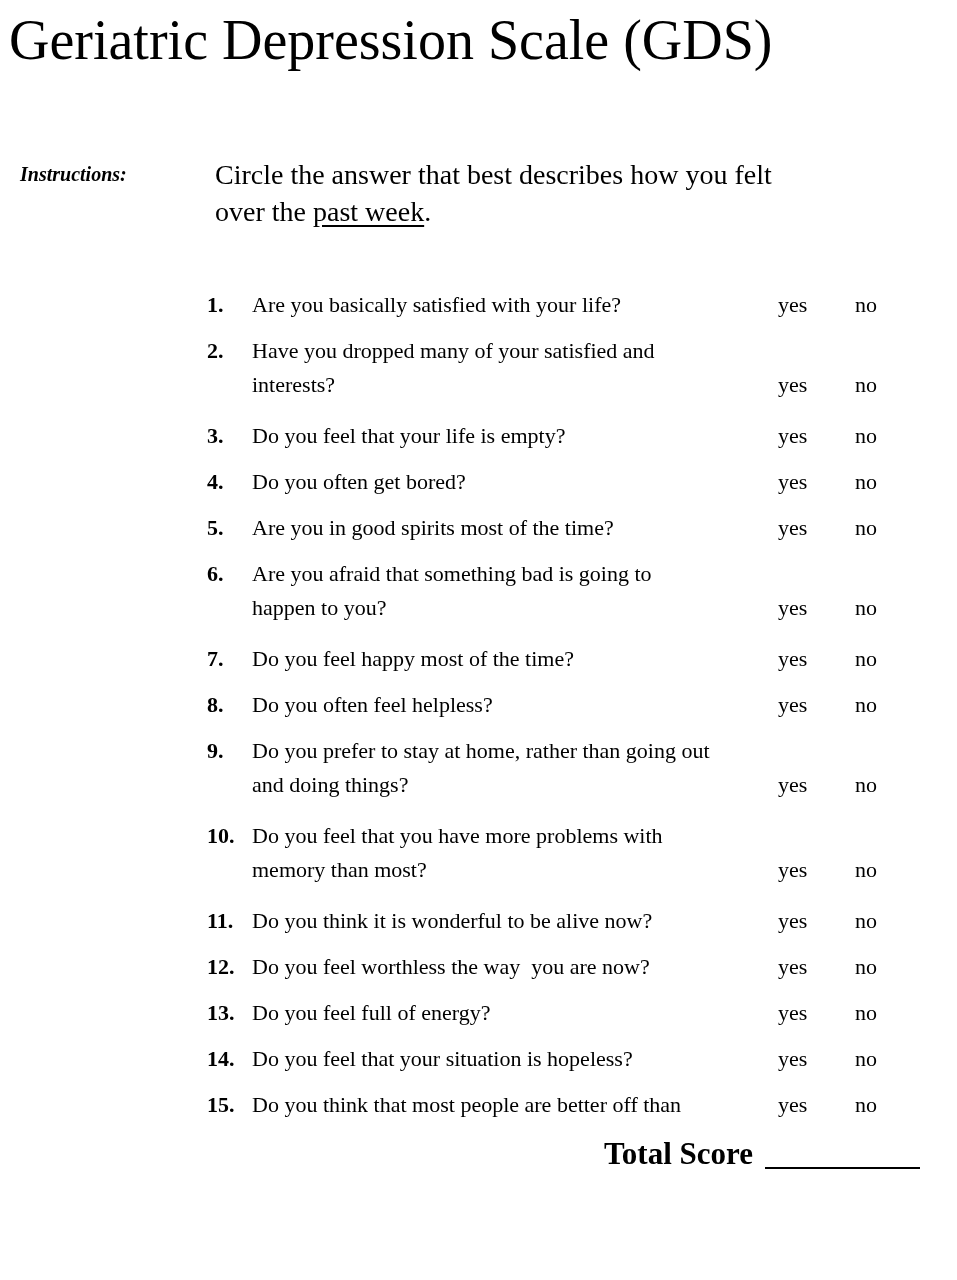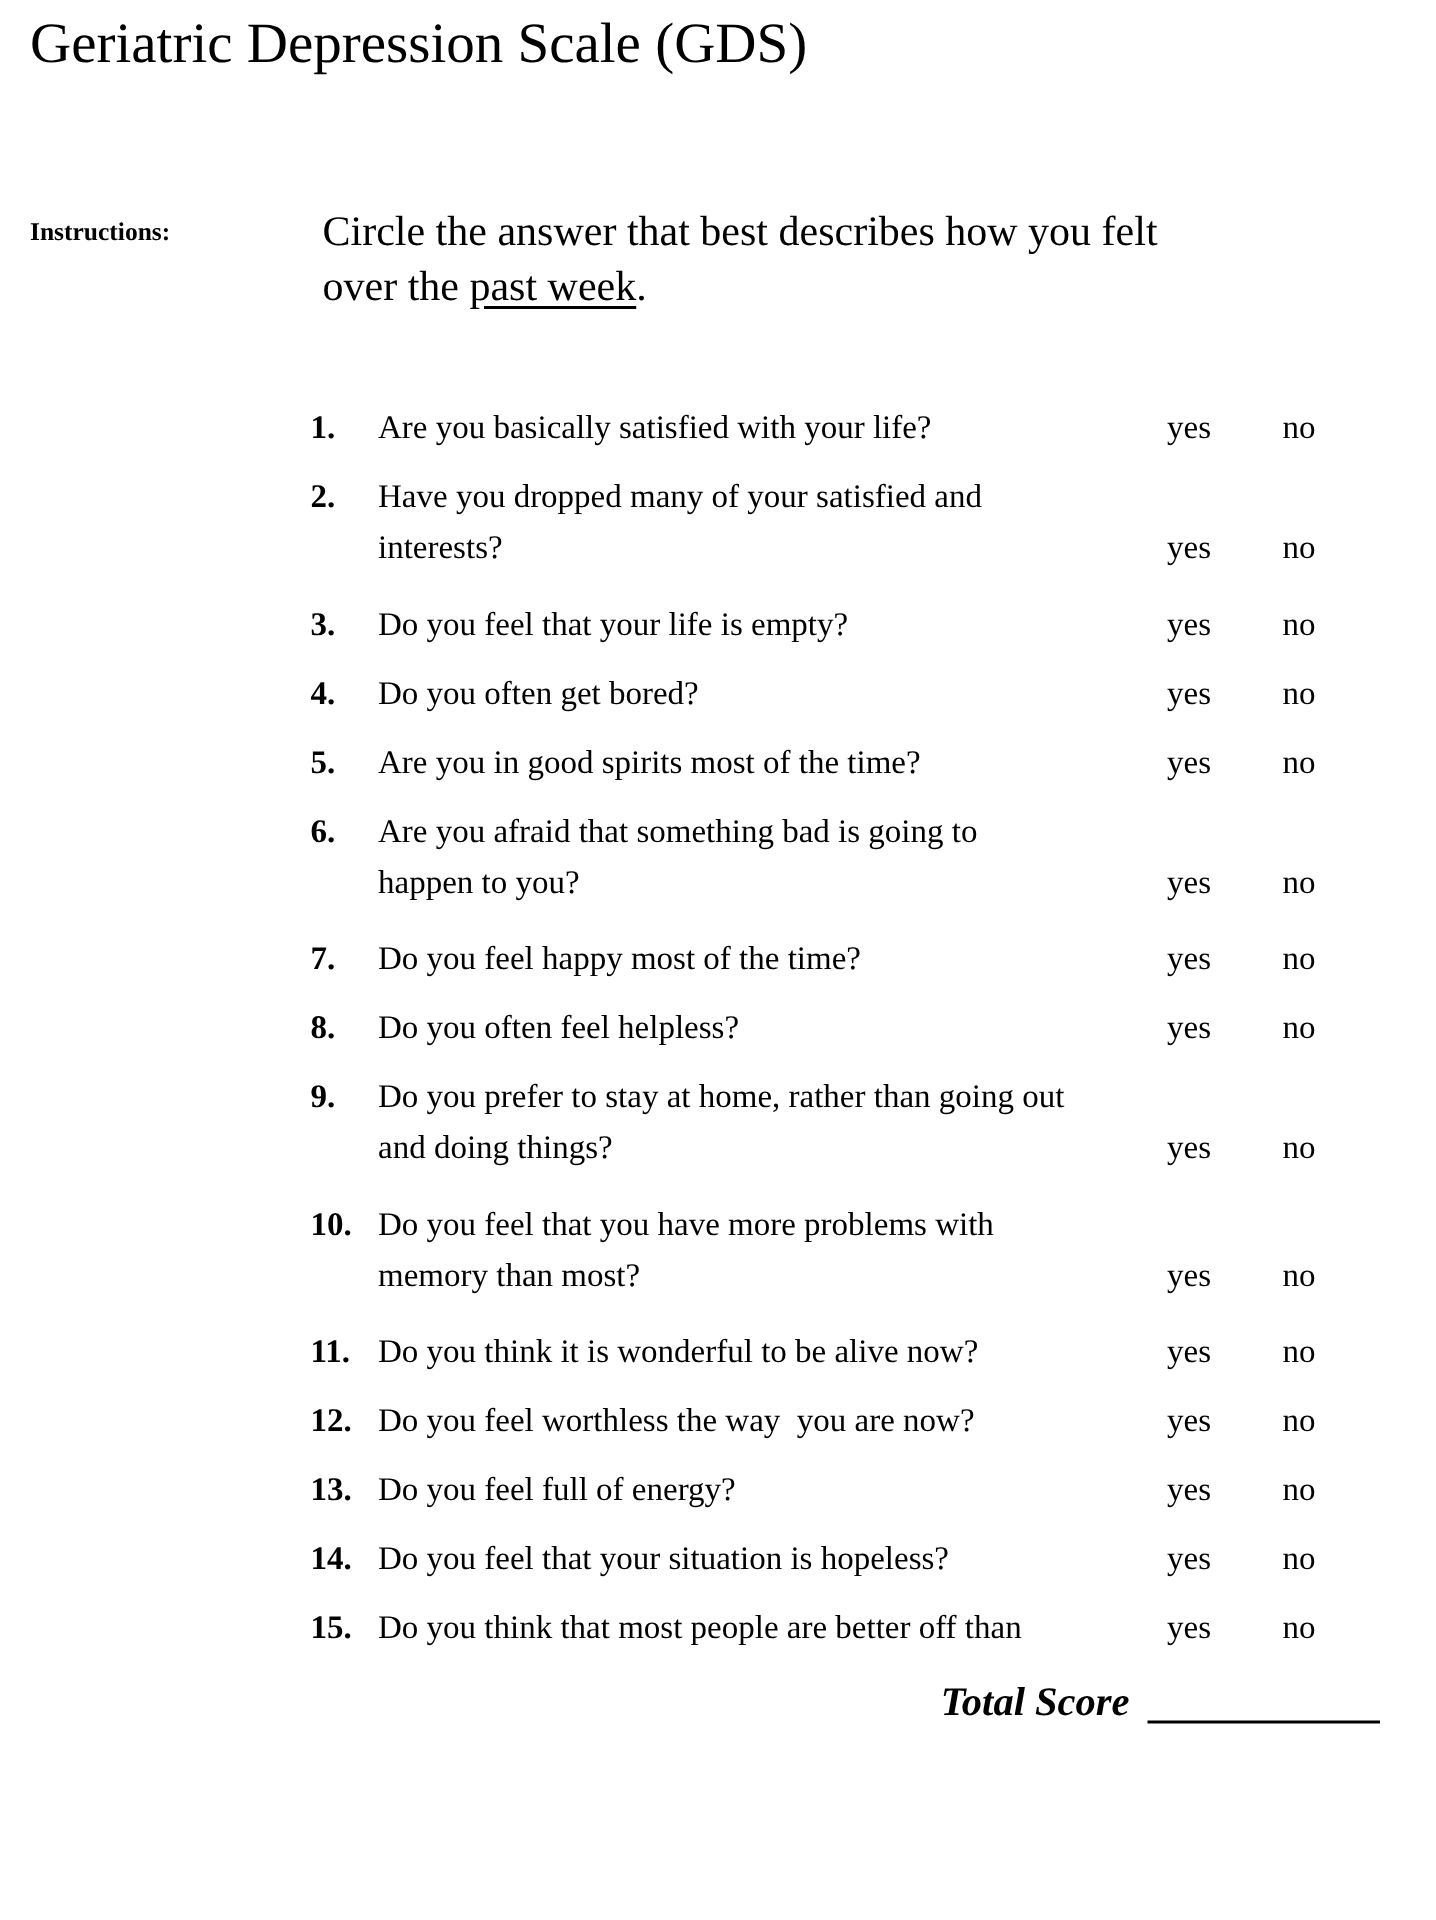--- a/index.html
+++ b/index.html
@@ -8,37 +8,38 @@
     height: 1280px;
     background: #ffffff;
     color: #000000;
     font-family: "Liberation Serif", "DejaVu Serif", serif;
     box-sizing: border-box;
     padding-top: 8px;
     overflow: hidden;
     position: relative;
   }
   .title {
-    padding-left: 20px;
-    font-size: 38px;
+    padding-left: 9px;
+    font-size: 56px;
     line-height: 1.15;
     font-weight: normal;
     letter-spacing: 0px;
     font-family: Liberation Serif, serif;
   }
   .instructions {
     display: flex;
     margin-top: 84px;
     padding-left: 20px;
   }
   .instructions-label {
     width: 195px;
     flex: 0 0 195px;
     font-weight: bold;
-    font-size: 17px;
+    font-style: italic;
+    font-size: 20px;
     line-height: 37px;
   }
   .instructions-text {
     font-size: 28px;
     line-height: 37px;
   }
   .underlined { text-decoration: underline; text-underline-offset: 4px; }
   .questions {
     margin-top: 58px;
     padding-left: 207px;
@@ -63,22 +64,21 @@
   .q-no { flex: 0 0 auto; }
   .total-row {
     display: flex;
     align-items: flex-end;
     justify-content: flex-end;
     padding-right: 37px;
     margin-top: 12px;
   }
   .total-label {
     font-weight: bold;
-    font-style: italic;
-    font-size: 27px;
+    font-size: 31px;
     line-height: 30px;
   }
   .total-blank {
     width: 155px;
     height: 28px;
     margin-left: 12px;
     border-bottom: 2px solid #000000;
   }
 </style>
 </head>

